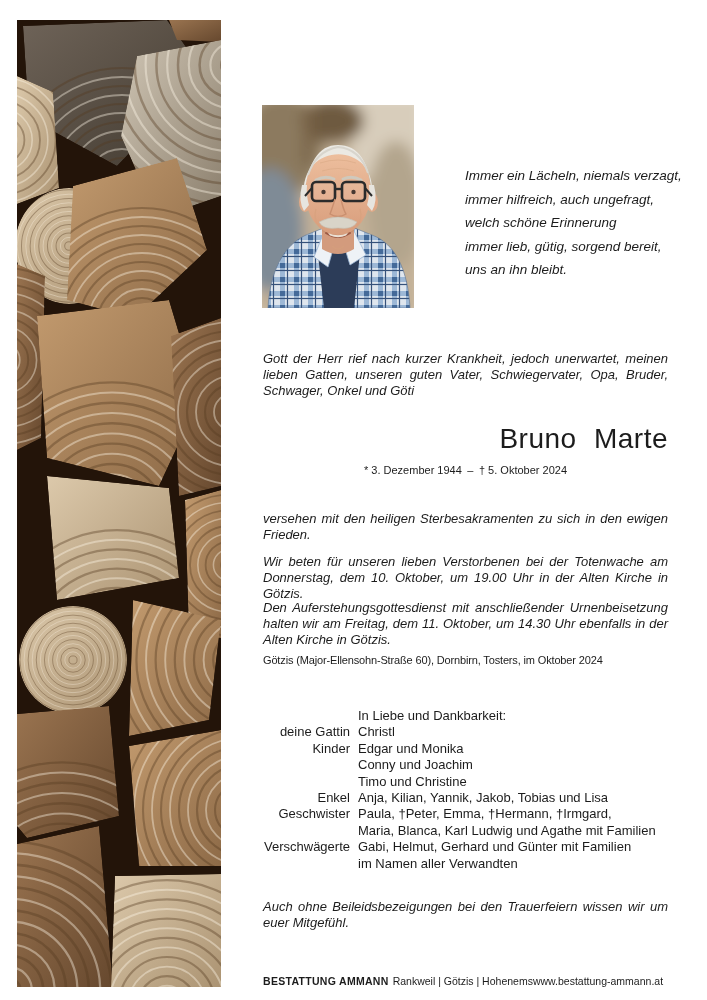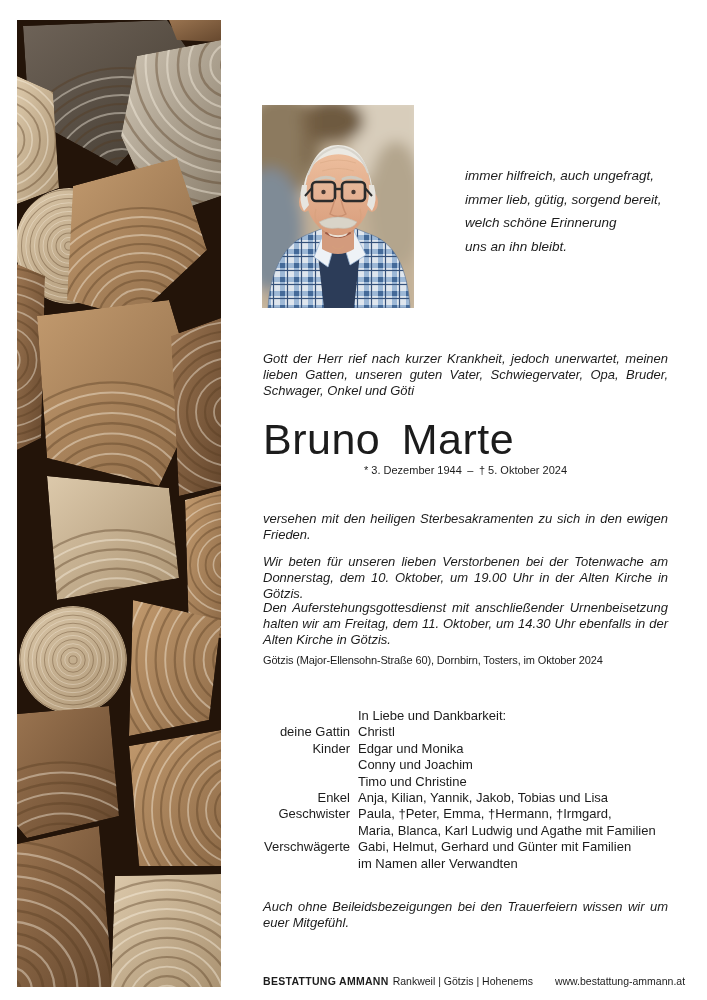--- a/index.html
+++ b/index.html
@@ -10,38 +10,38 @@
   .wood { position:absolute; left:17px; top:20px; width:204px; height:967px; }
   .portrait { position:absolute; left:262px; top:105px; width:152px; height:203px; }
   .poem {
     position:absolute; left:465px; top:164px;
     font-style:italic; font-size:13.5px; line-height:23.5px; white-space:nowrap;
   }
   .blk { position:absolute; left:263px; width:405px; }
   .body-text { font-size:13px; line-height:16px; text-align:justify; margin:0;font-style:italic; }
   .intro { top:351px; }
   .name {
-    top:420px; font-size:43px; line-height:38px; font-weight:400;
-    text-align:left; word-spacing:9px; letter-spacing:0.5px; margin:0;
+    top:420px; font-size:28px; line-height:38px; font-weight:400;
+    text-align:right; word-spacing:9px; letter-spacing:0.5px; margin:0;
   }
   .dates { top:462px; font-size:11px; line-height:16px; text-align:center; }
   .p0 { top:511px; }
   .p1 { top:554px; }
   .p2 { top:593px;margin-top:7px; }
   .location { top:652px; font-size:11px; line-height:16px; white-space:nowrap; letter-spacing:-0.15px; }
   .family {
     top:708px; display:grid; grid-template-columns:87px 1fr; column-gap:8px;
     font-size:13px; line-height:16.4px;
   }
   .family .lbl { text-align:right; white-space:nowrap; }
   .family .val { white-space:nowrap; }
   .condolence { top:899px; }
   .footer { top:975px; font-size:10.5px; line-height:13px; white-space:nowrap; }
   .footer .brand { font-weight:700; letter-spacing:0.3px; margin-right:4px; }
-  .footer .locs { margin-right:22px; }
+  .footer .locs { }
 </style>
 </head>
 <body>
 
 <div class="page">
 
   <div class="wood">
     <svg width="204" height="967" viewBox="0 0 204 967" preserveAspectRatio="none">
       <defs>
         <linearGradient id="wgGray" x1="0" y1="0" x2="1" y2="1">
@@ -274,23 +274,24 @@
 
         <path d="M64,128 Q76,136 88,128" fill="none" stroke="#9c5a44" stroke-width="2" stroke-linecap="round"></path>
         <path d="M66,128 Q76,132.5 86,128 L84,130.5 Q76,134 68,130.5 Z" fill="#f3eee4" opacity="0.9"></path>
 
         <path d="M70,141 Q76,147 82,141" fill="none" stroke="#d49e7c" stroke-width="1.1"></path>
       </g>
     </svg>
   </div>
 
   <div class="poem">
+    <div>Immer ein Lächeln, niemals verzagt,</div>
     <div>immer hilfreich, auch ungefragt,</div>
+    <div>welch schöne Erinnerung</div>
     <div>immer lieb, gütig, sorgend bereit,</div>
-    <div>welch schöne Erinnerung</div>
     <div>uns an ihn bleibt.</div>
   </div>
 
   <p class="blk body-text intro">Gott der Herr rief nach kurzer Krankheit, jedoch unerwartet, meinen lieben Gatten, unseren guten Vater, Schwieger­vater, Opa, Bruder, Schwager, Onkel und Göti</p>
 
   <h1 class="blk name">Bruno Marte</h1>
   <div class="blk dates">* 3. Dezember 1944 – † 5. Oktober 2024</div>
 
   <p class="blk body-text p0">versehen mit den heiligen Sterbe­sakramenten zu sich in den ewigen Frieden.</p>
   <p class="blk body-text p1">Wir beten für unseren lieben Verstorbenen bei der Totenwache am Don­nerstag, dem 10. Oktober, um 19.00 Uhr in der Alten Kirche in Götzis.</p>

